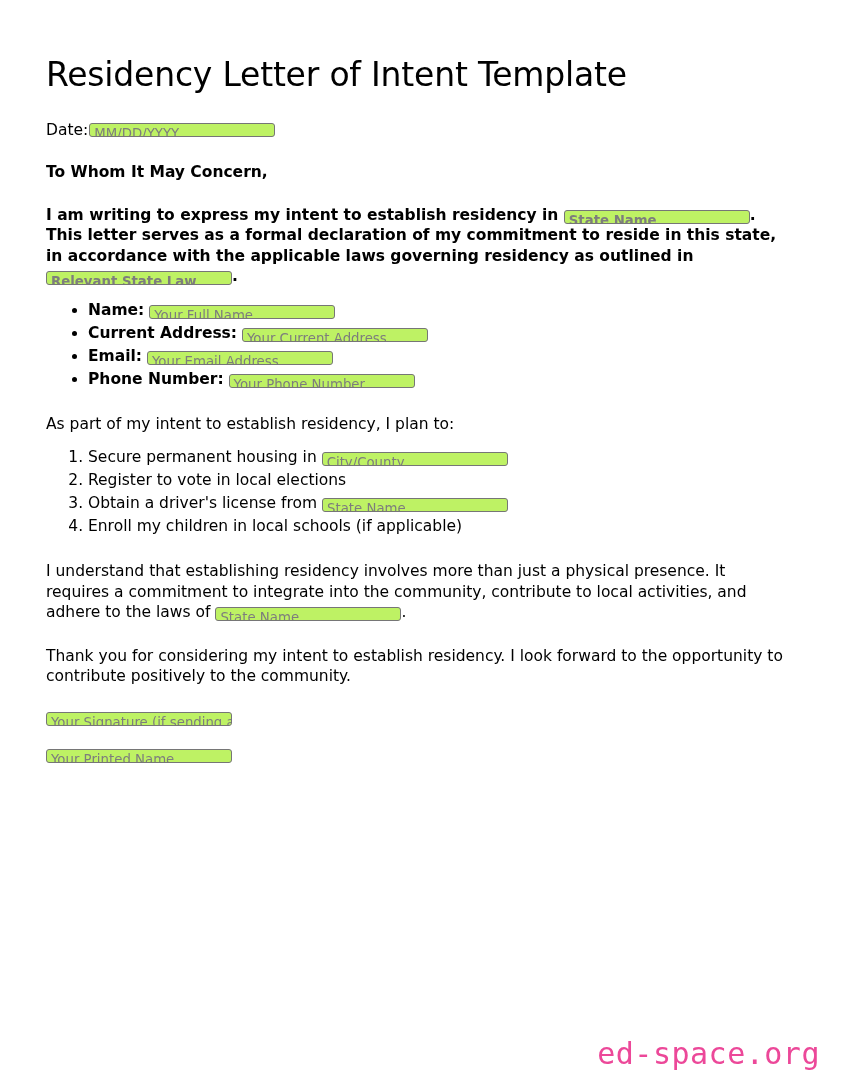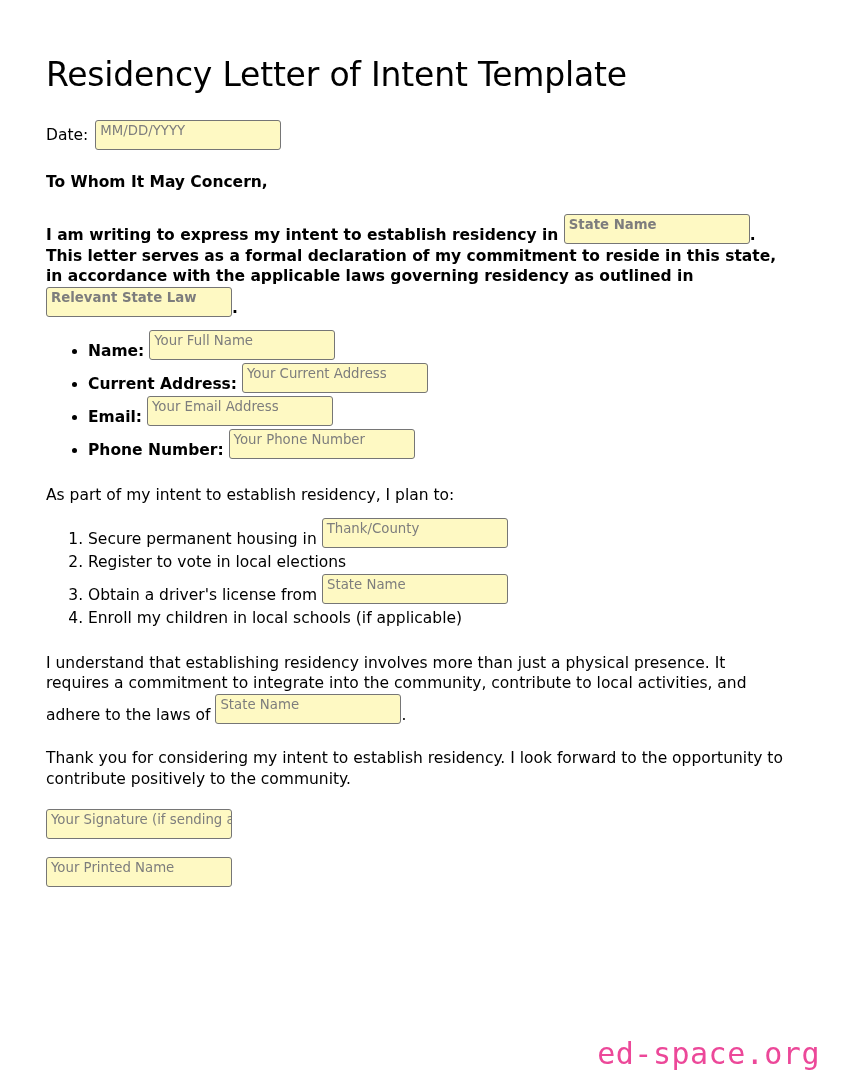--- a/index.html
+++ b/index.html
@@ -41,36 +41,36 @@
     line-height: 20.5px;
     margin: 0;
     color: #000;
   }
   .block-gap-md { margin-top: 22px; font-weight: bold; }
   .block-gap-lg { margin-top: 23px; }
 
   .date-line {
     display: flex;
     align-items: center;
-    gap: 7px;
+    gap: 1px;
     margin-top: 26px;
     font-size: 15.5px;
     line-height: 20.5px;
   }
 
   
   .tinput {
     display: inline-block;
     box-sizing: border-box;
-    height: 30px;
+    height: 14px;
     line-height: 19px;
     padding: 0 4px;
     border: 1px solid #767676;
     border-radius: 3px;
-    background: #fef9c3;
+    background: #bef264;
     color: #7d7d7d;
     font-family: "DejaVu Sans", "Liberation Sans", sans-serif;
     font-size: 13.3px;
     vertical-align: -4px;
     white-space: nowrap;
     overflow: hidden;
     text-overflow: clip;
   }
   .tinput.w-date { width: 186px; }
   .tinput.w-state { width: 186px; }
@@ -161,21 +161,21 @@
       <span class="lbl">Phone Number:</span>
       <span class="tinput w-phone" title="Your Phone Number">Your Phone Number</span>
     </li>
   </ul>
 
   <p class="para block-gap-lg">As part of my intent to establish residency, I plan to:</p>
 
   <ol class="numbers">
     <li>
       <span>Secure permanent housing in</span>
-      <span class="tinput w-city" title="City/County">Thank/County</span>
+      <span class="tinput w-city" title="City/County">City/County</span>
     </li>
     <li>
       <span>Register to vote in local elections</span>
     </li>
     <li>
       <span>Obtain a driver's license from</span>
       <span class="tinput w-state2" title="State Name">State Name</span>
     </li>
     <li>
       <span>Enroll my children in local schools (if applicable)</span>

